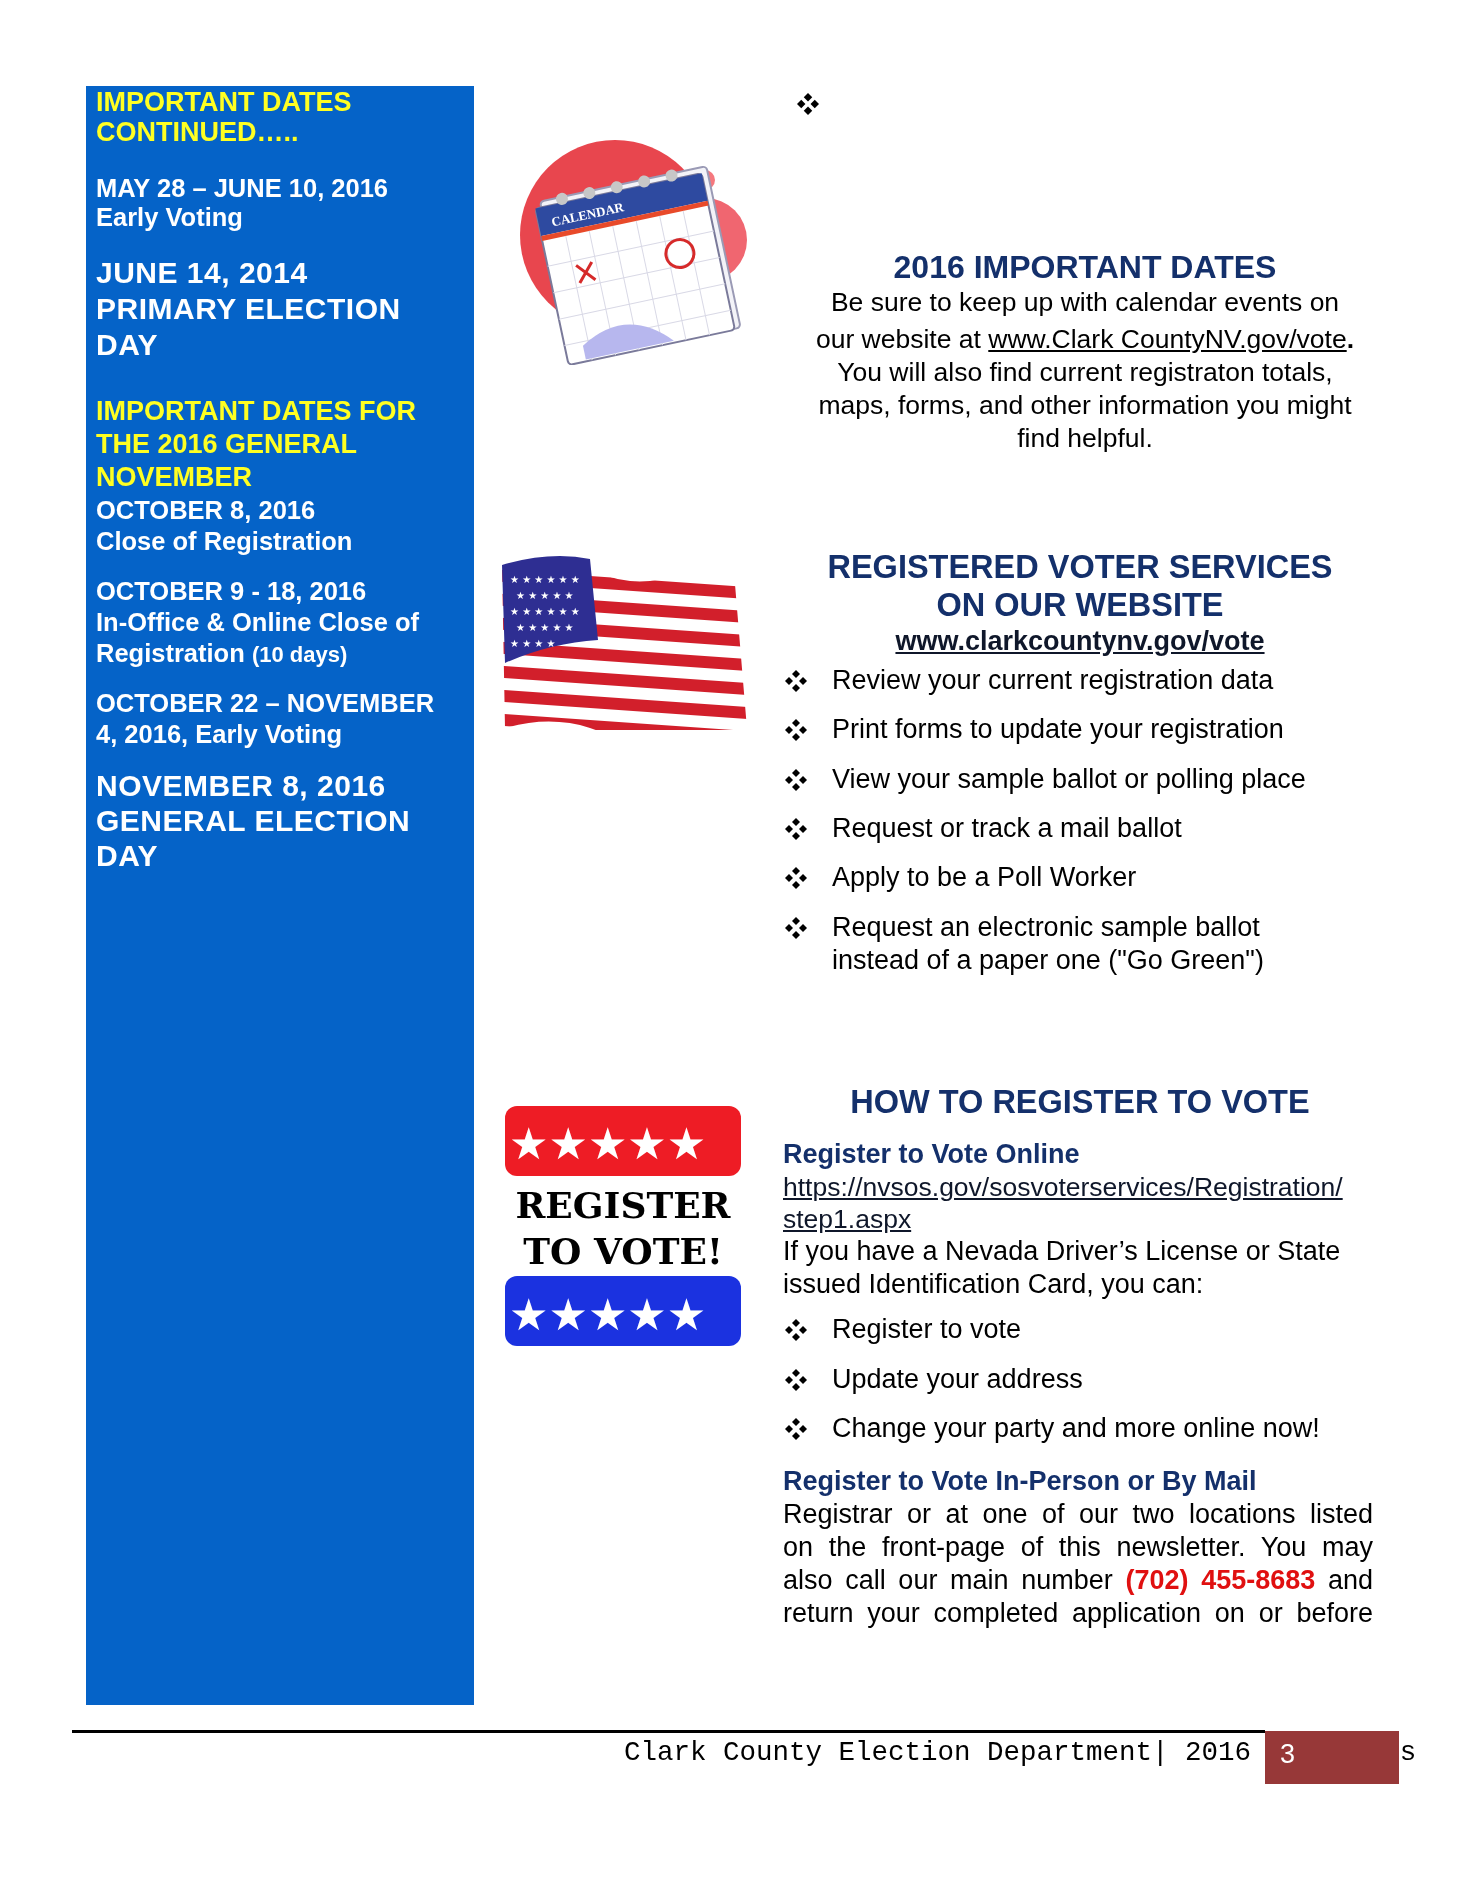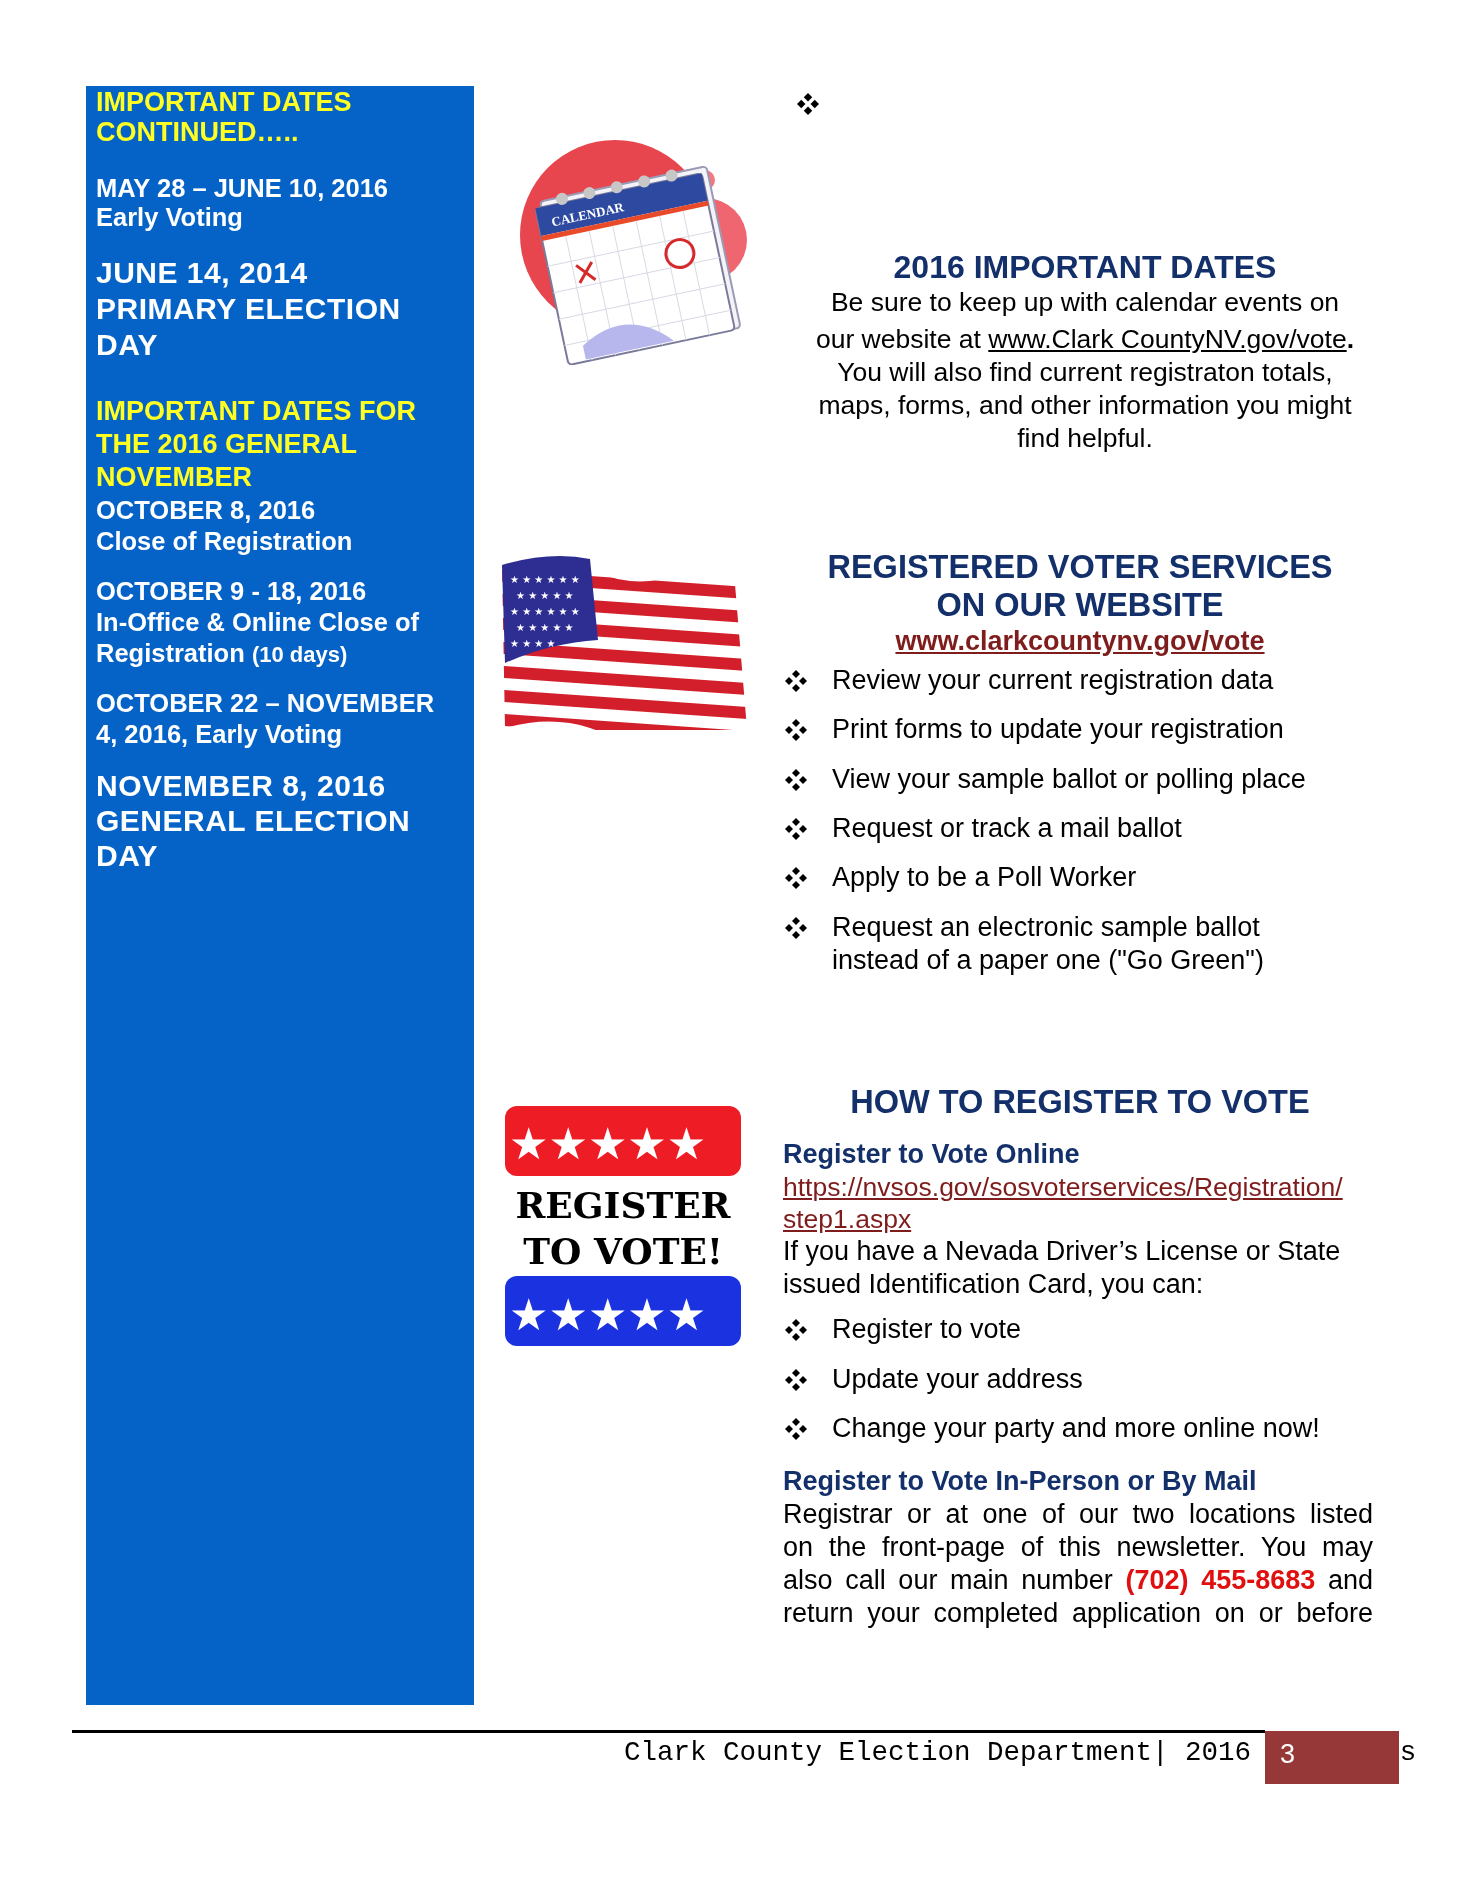--- a/index.html
+++ b/index.html
@@ -12,21 +12,21 @@
   .ptxt { position:absolute; left:10px; font-weight:bold; color:#ffffff; line-height:1.12; white-space:nowrap; }
   .yellow { color:#ffff22; }
   .p27 { font-size:27px; }
   .p25 { font-size:25.5px; }
   .p30 { font-size:30px; letter-spacing:0.5px; }
   .ital { font-size:22px; }
 
   
   .h-navy { color:#14306b; font-weight:bold; text-align:center; white-space:nowrap; }
   .body-c { text-align:center; font-size:26.5px; line-height:33px; white-space:nowrap; }
-  a.link { color:#7f1d1d; text-decoration:underline; }
+  a.link { color:#0f172a; text-decoration:underline; }
   .bul-row { position:absolute; left:783px; font-size:27px; white-space:nowrap; height:40px; }
   .bul-row .diamond { position:absolute; left:0; top:4px; width:26px; height:26px; }
   .bul-row .btext { position:absolute; left:49px; top:0; line-height:33px; }
   .sub-navy { color:#14306b; font-weight:bold; font-size:27px; white-space:nowrap; }
   .just { font-size:27px; line-height:33px; text-align:justify; text-align-last:justify; width:590px; white-space:normal; }
   .phone { color:#e01010; font-weight:bold; }
 
   
   #footer-line { left:72px; top:1730px; width:1193px; height:3px; background:#000; }
   #footer-text { left:624px; top:1737px; font-size:27.5px; white-space:nowrap;font-family:Liberation Mono, monospace; }

